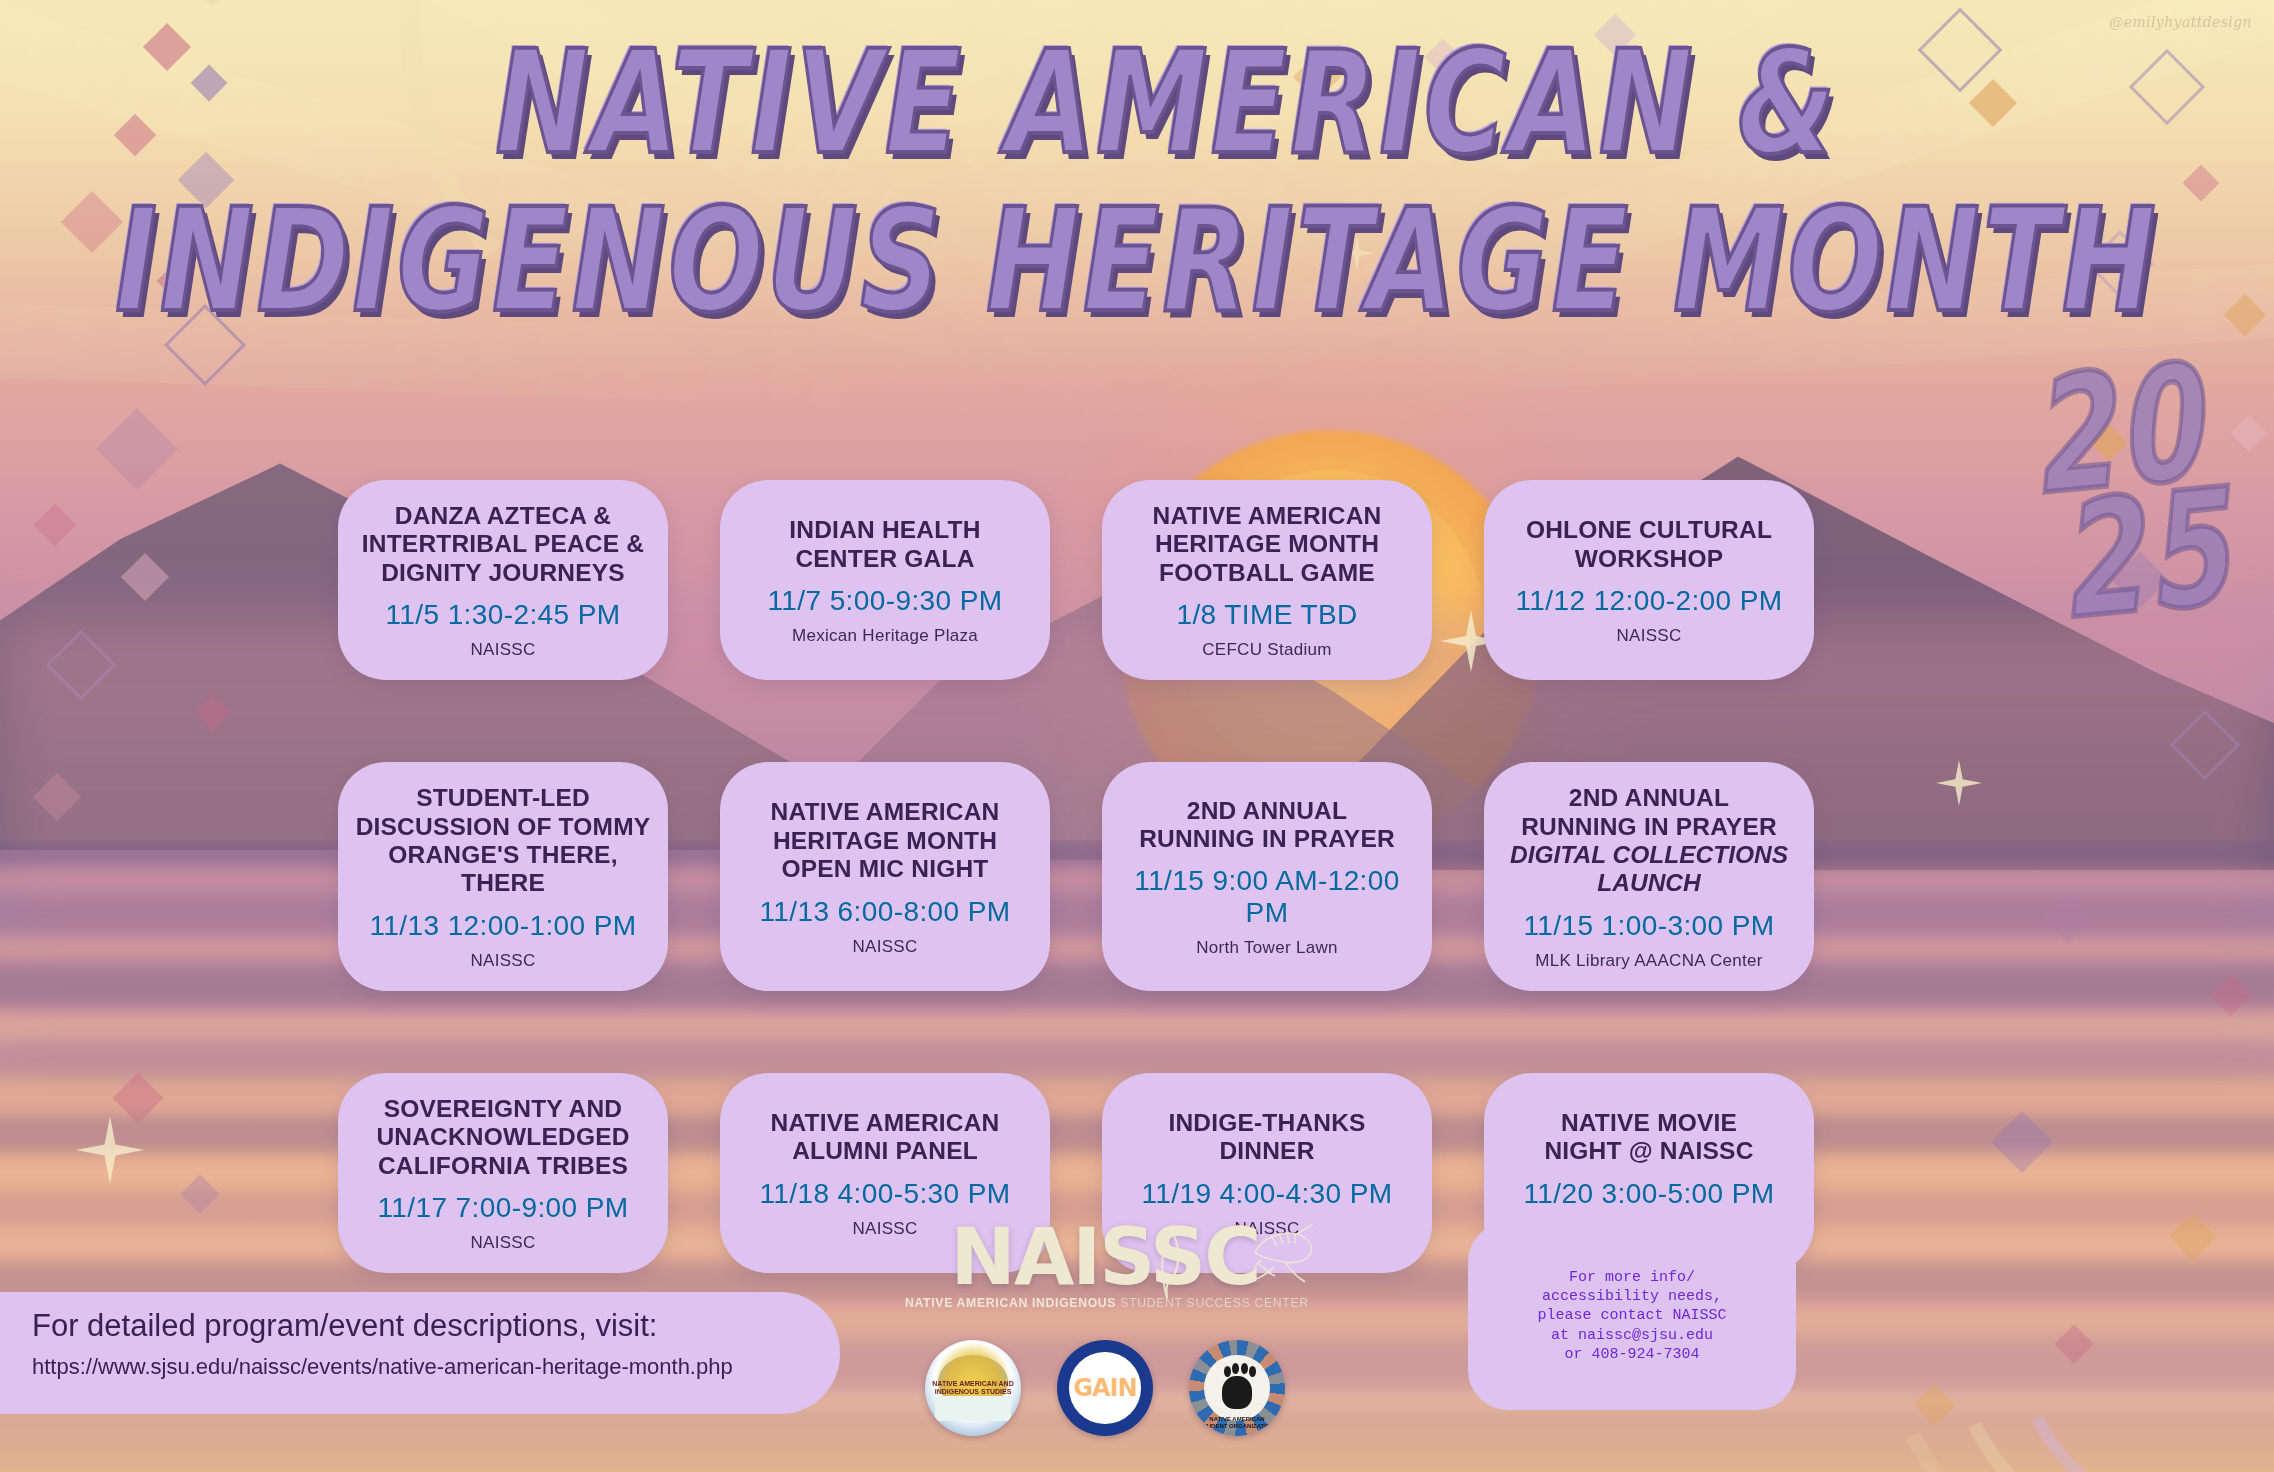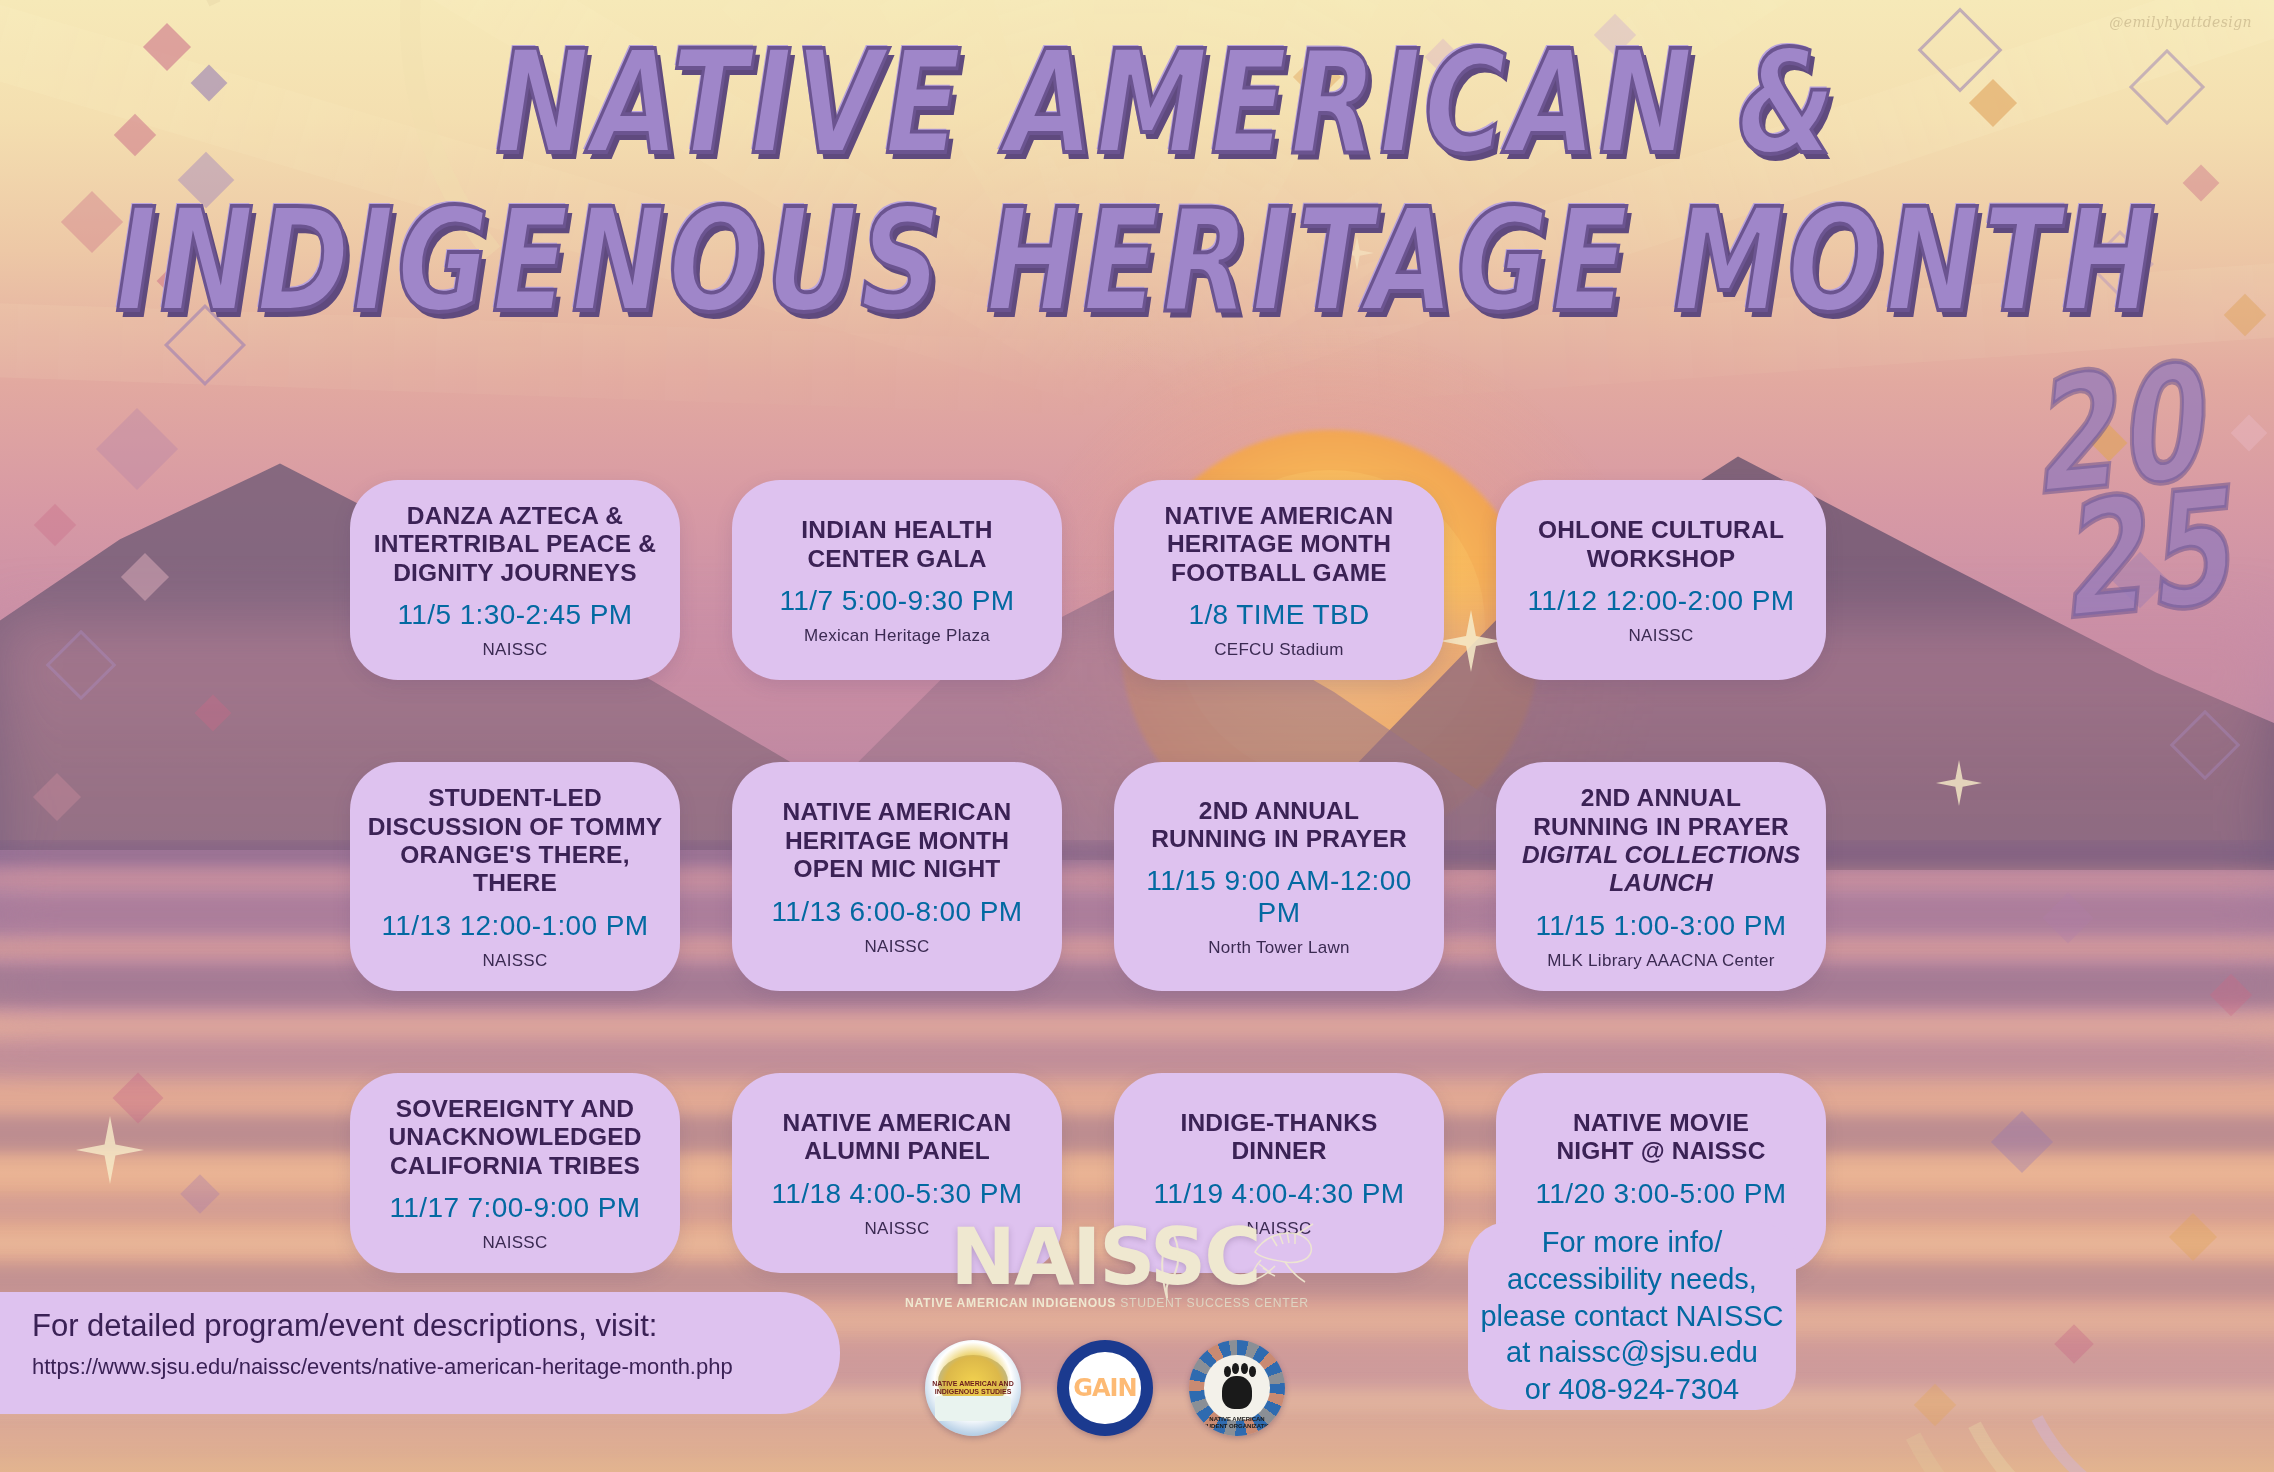--- a/index.html
+++ b/index.html
@@ -131,21 +131,21 @@
     -webkit-text-stroke:4px rgba(108,86,143,.55);
     line-height:.8; text-align:center; letter-spacing:4px;
     transform:scaleY(1.35) rotate(-4deg);
     pointer-events:none;
   }
   .year span{ display:block; font-size:118px; }
   .year span.y2{ margin-left:44px; }
 
   
   .grid{
-    position:absolute; left:350px; top:480px; width:1600px;
+    position:absolute; left:338px; top:480px; width:1600px;
     display:grid; grid-template-columns:repeat(4, 330px);
     column-gap:52px; row-gap:82px; z-index:10;
   }
   .card{
     background:#dec2ef;
     border-radius:48px;
     padding:22px 14px 20px;
     text-align:center;
     box-shadow:0 6px 18px rgba(90,60,110,.16);
     min-height:150px;
@@ -180,22 +180,22 @@
   }
   .url-head{ font-size:31px; color:#3a2155; font-family:"Liberation Sans", sans-serif; }
   .url-link{ font-size:22px; color:#3a2155; margin-top:10px; font-family:"Liberation Sans", sans-serif; }
 
   .contact-box{
     position:absolute; left:1468px; top:1222px; width:328px; height:188px;
     background:#dec2ef; border-radius:40px; z-index:11;
     display:flex; align-items:center; justify-content:center;
   }
   .contact-box p{
-    font-size:29px; line-height:1.27; color:#0369a1; text-align:center;
-    font-family:Liberation Sans, sans-serif;
+    font-size:15px; line-height:1.27; color:#6d28d9; text-align:center;
+    font-family:Liberation Mono, monospace;
   }
 
   
   .naissc{
     position:absolute; left:905px; top:1222px; width:400px; z-index:11; text-align:center;
   }
   .naissc-word{
     font-family:"DejaVu Sans", sans-serif; font-weight:bold;
     font-size:78px; color:#efe8d0; letter-spacing:-2px; line-height:.9;
     text-shadow:0 2px 6px rgba(80,50,90,.25);

